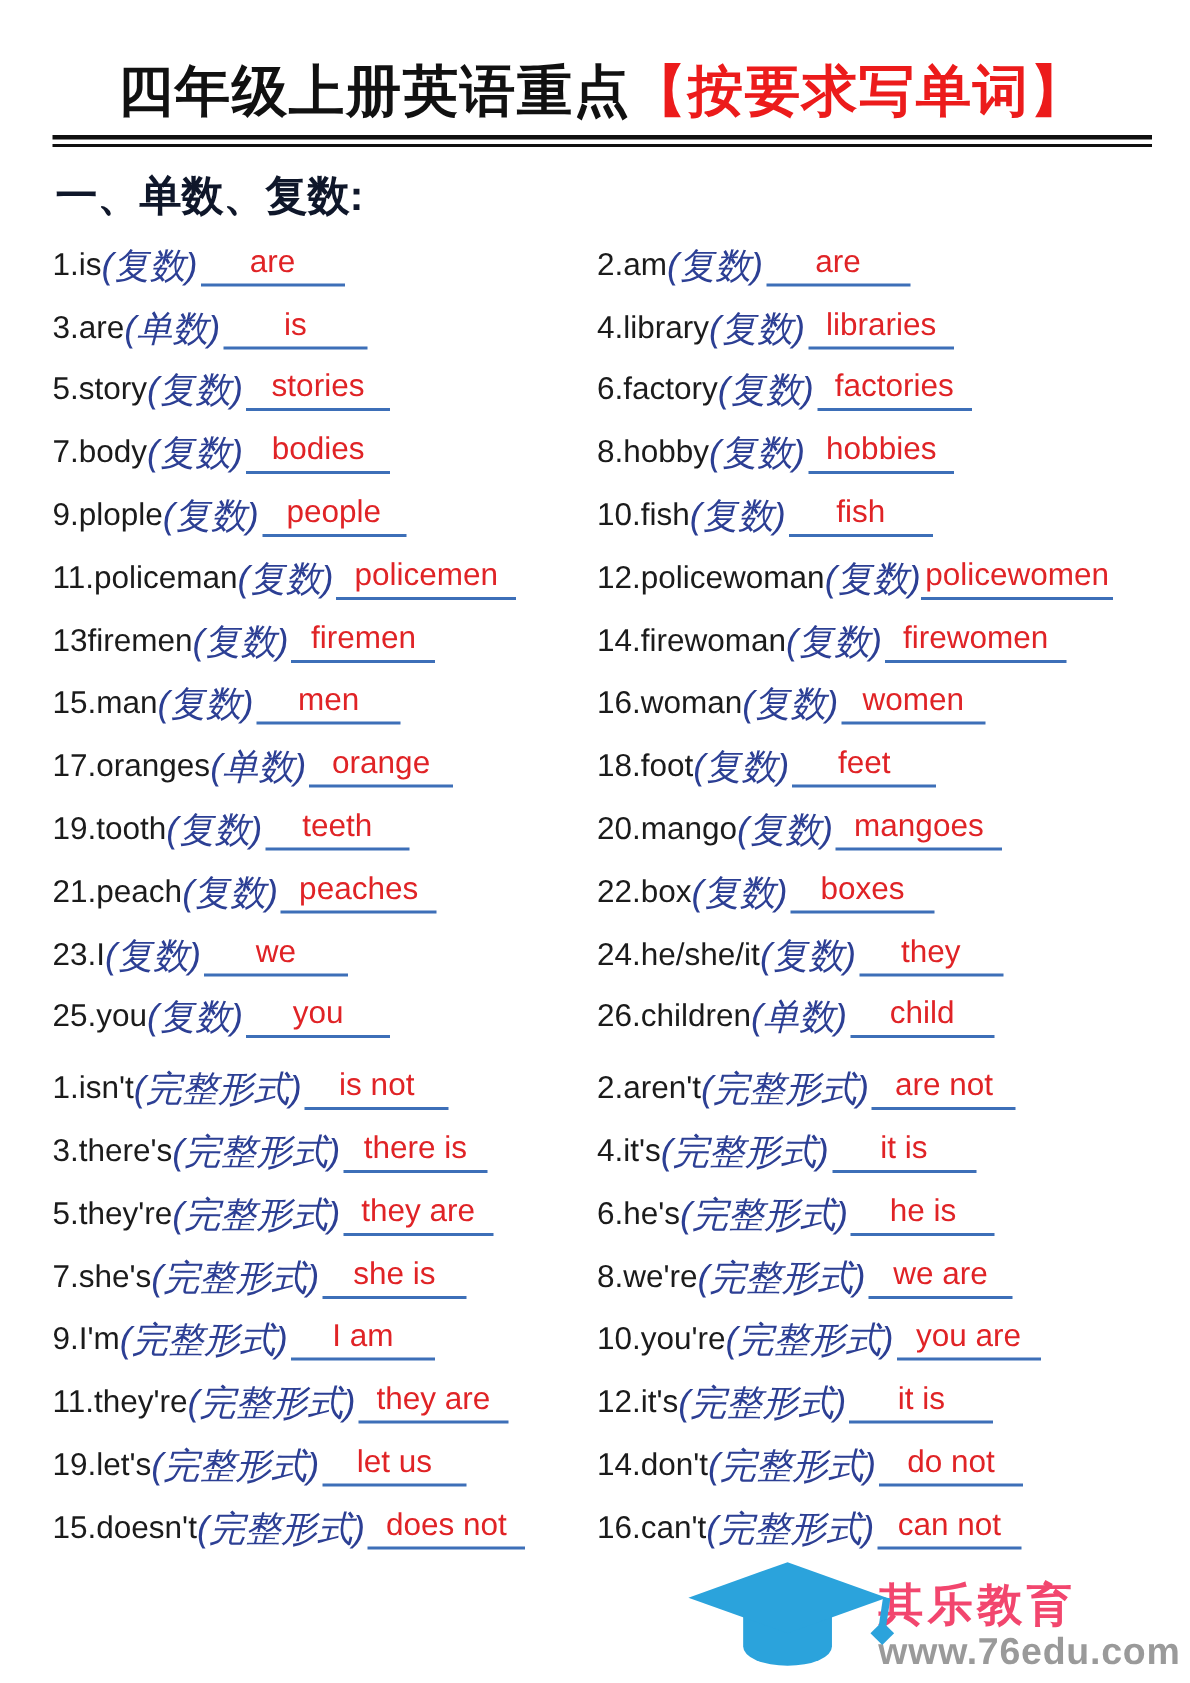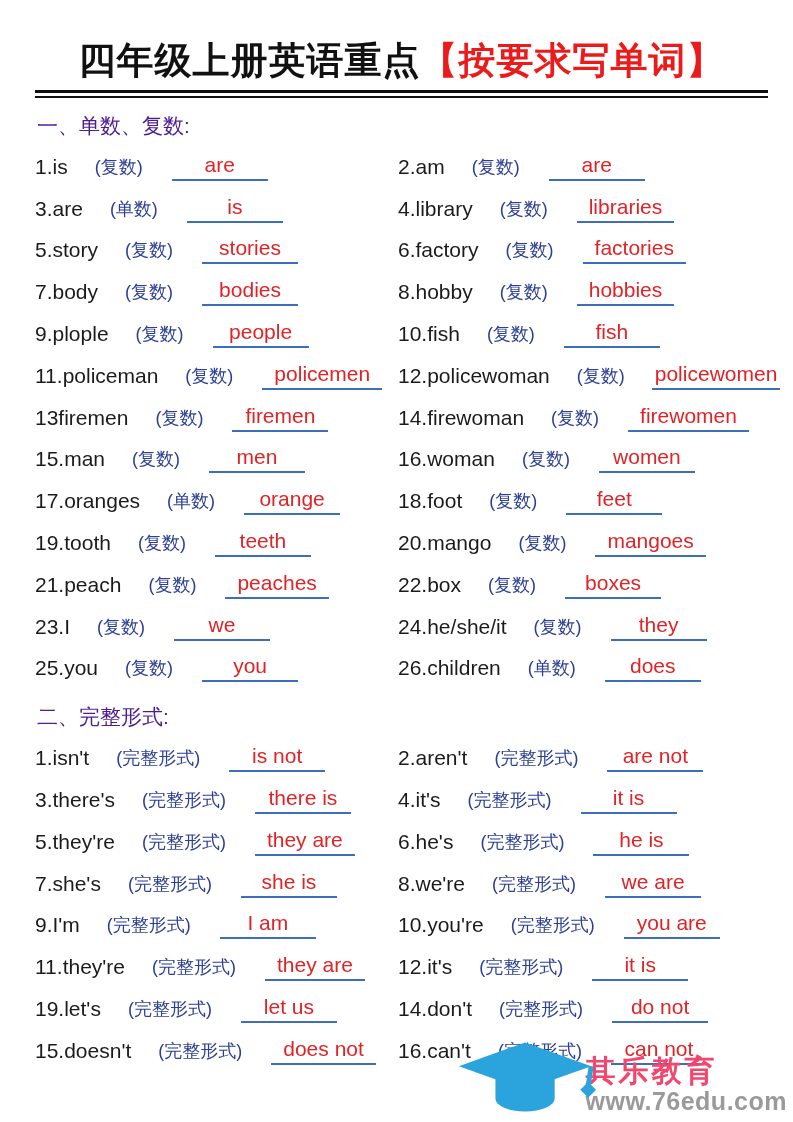--- a/index.html
+++ b/index.html
@@ -6,26 +6,26 @@
   body {
     width:793px; height:1122px; background:#ffffff; position:relative; overflow:hidden;
     font-family:"Liberation Sans","DejaVu Sans",sans-serif; color:#1b1b1b;
   }
   .page { position:absolute; inset:0; padding:36px 25px 0 35px; box-sizing:border-box; }
 
   .title { margin:0; font-size:37px; font-weight:700; text-align:center; letter-spacing:1px; white-space:nowrap; color:#111; }
   .title-red { color:var(--title-red,#ec1b1b); }
   .double-rule { margin-top:4px; height:3px; border-top:3.5px solid #101010; border-bottom:2.5px solid #101010; }
 
-  .section-heading { margin:14px 0 0 2px; font-size:21px; font-weight:400; color:#4c1d95; }
+  .section-heading { margin:14px 0 0 2px; font-size:28px; font-weight:700; color:#0f172a; }
 
   .items-grid { display:grid; grid-template-columns:363px 1fr; margin-top:6px; }
-  .item { height:41.8px; display:flex; align-items:center; white-space:nowrap;gap:27px; }
+  .item { height:41.8px; display:flex; align-items:center; white-space:nowrap; }
   .lbl  { font-size:21px; color:#1b1b1b; }
-  .hint { font-size:18px; color:var(--hint-blue,#2c3f94); }
+  .hint { font-size:24px; color:var(--hint-blue,#2c3f94);font-style:italic; }
   .blank {
     display:inline-flex; justify-content:center; min-width:72px;
     padding:0 12px 2px; margin-left:2px;
     border-bottom:2.5px solid var(--underline-blue,#3d6fb8);
   }
   .item.tight .blank { padding:0 3px 2px; margin-left:0; min-width:0;justify-content:center; }
   .ans { color:var(--answer-red,#e02326); font-size:21px; }
 
   .footer { position:absolute; right:6px; bottom:6px; display:flex; align-items:flex-end; }
   .cap { margin-right:-16px; position:relative; top:4px; }
@@ -216,28 +216,27 @@
           <span class="lbl">25.you</span>
           <span class="hint">(复数)</span>
           <span class="blank">
             <span class="ans">you</span>
           </span>
         </div>
         <div class="item">
           <span class="lbl">26.children</span>
           <span class="hint">(单数)</span>
           <span class="blank">
-            <span class="ans">does</span>
+            <span class="ans">child</span>
           </span>
         </div>
       </div>
   </section>
 
   <section>
-    <h2 class="section-heading">二、完整形式:</h2>
     <div class="items-grid">
         <div class="item">
           <span class="lbl">1.isn't</span>
           <span class="hint">(完整形式)</span>
           <span class="blank">
             <span class="ans">is not</span>
           </span>
         </div>
         <div class="item">
           <span class="lbl">2.aren't</span>

